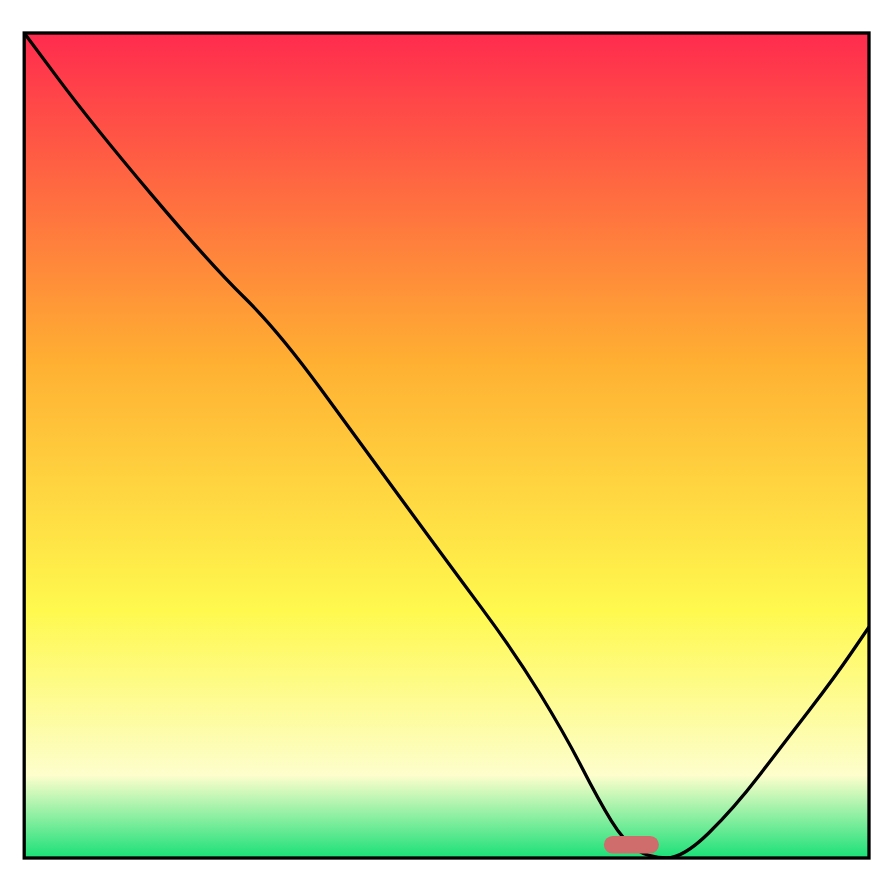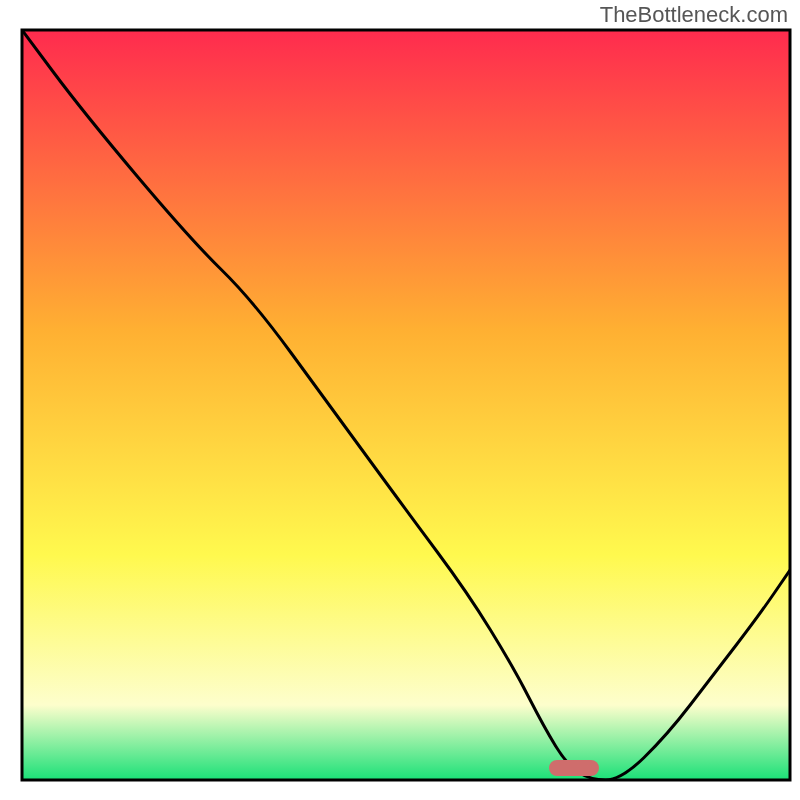--- a/index.html
+++ b/index.html
@@ -20,21 +20,20 @@
     width: 50px;
     height: 16px;
     border-radius: 8px;
     background: #cf6d6c;
   }
 </style>
 </head>
 <body>
 <div class="wrap">
 
-<span class="attribution">TheBottleneck.com</span>
 
 <svg class="plot" viewBox="0 0 800 800">
   <defs>
     <linearGradient id="bg-grad" x1="0" y1="0" x2="0" y2="1">
       <stop id="g0" offset="0%" stop-color="#ff2b4e"></stop>
       <stop id="g1" offset="40%" stop-color="#ffb032"></stop>
       <stop id="g2" offset="70%" stop-color="#fff94e"></stop>
       <stop id="g3" offset="90%" stop-color="#fdfecc"></stop>
       <stop id="g4" offset="100%" stop-color="#1ae077"></stop>
     </linearGradient>

